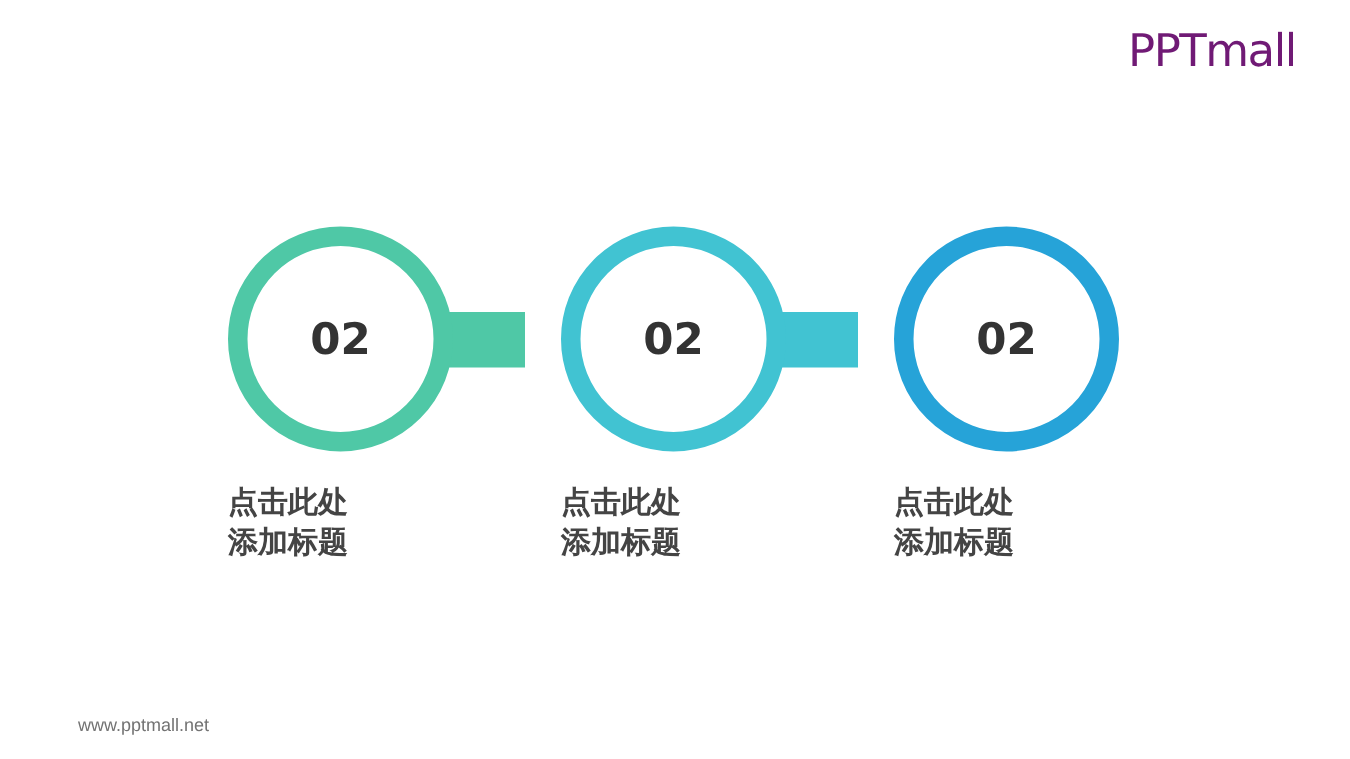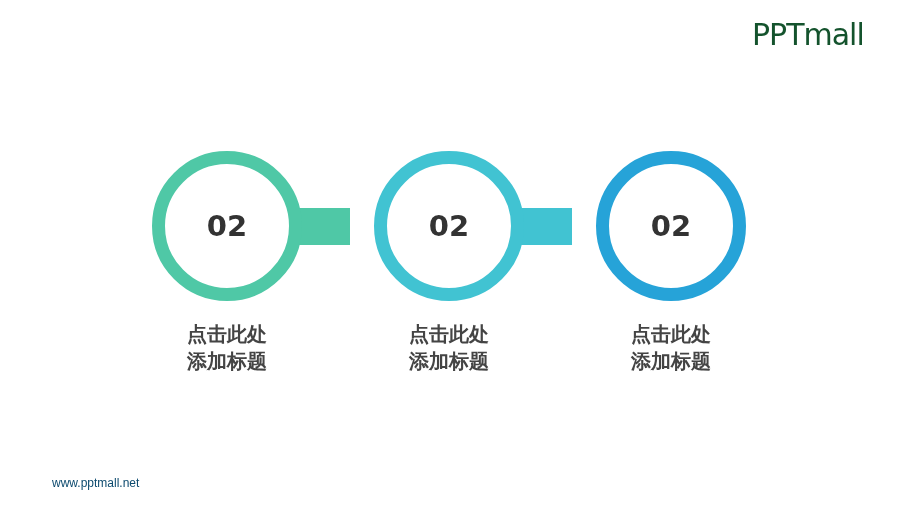--- a/index.html
+++ b/index.html
@@ -14,30 +14,30 @@
       overflow: hidden;
       font-family: "Liberation Sans", "DejaVu Sans", sans-serif;
     }
     .logo {
       position: absolute;
       left: 752px;
       top: 20px;
       font-family: "DejaVu Sans", sans-serif;
       font-size: 30px;
       letter-spacing: -1px;
-      color: #14532d;
+      color: #701a75;
       font-weight: normal;
       line-height: 1;
     }
     .footer-url {
       position: absolute;
       left: 52px;
       top: 476px;
       font-size: 12px;
-      color: #0c4a6e;
+      color: #737373;
       font-family: "Liberation Sans", sans-serif;
     }
     .connector {
       position: absolute;
       height: 37px;
       top: 208px;
     }
     .step {
       position: absolute;
       width: 150px;
@@ -56,22 +56,22 @@
       font-family: "DejaVu Sans", sans-serif;
       font-weight: bold;
       font-size: 29px;
       color: #333333;
       letter-spacing: 0px;
     }
     .step-label {
       position: absolute;
       top: 322px;
       width: 150px;
-      text-align: center;
-      font-family: Liberation Mono, monospace;
+      text-align: left;
+      font-family: Liberation Sans, sans-serif;
       font-weight: bold;
       font-size: 20px;
       line-height: 27px;
       color: #444444;
     }
     .step-label span { display: block; }
   </style>
 </head>
 <body>
 

